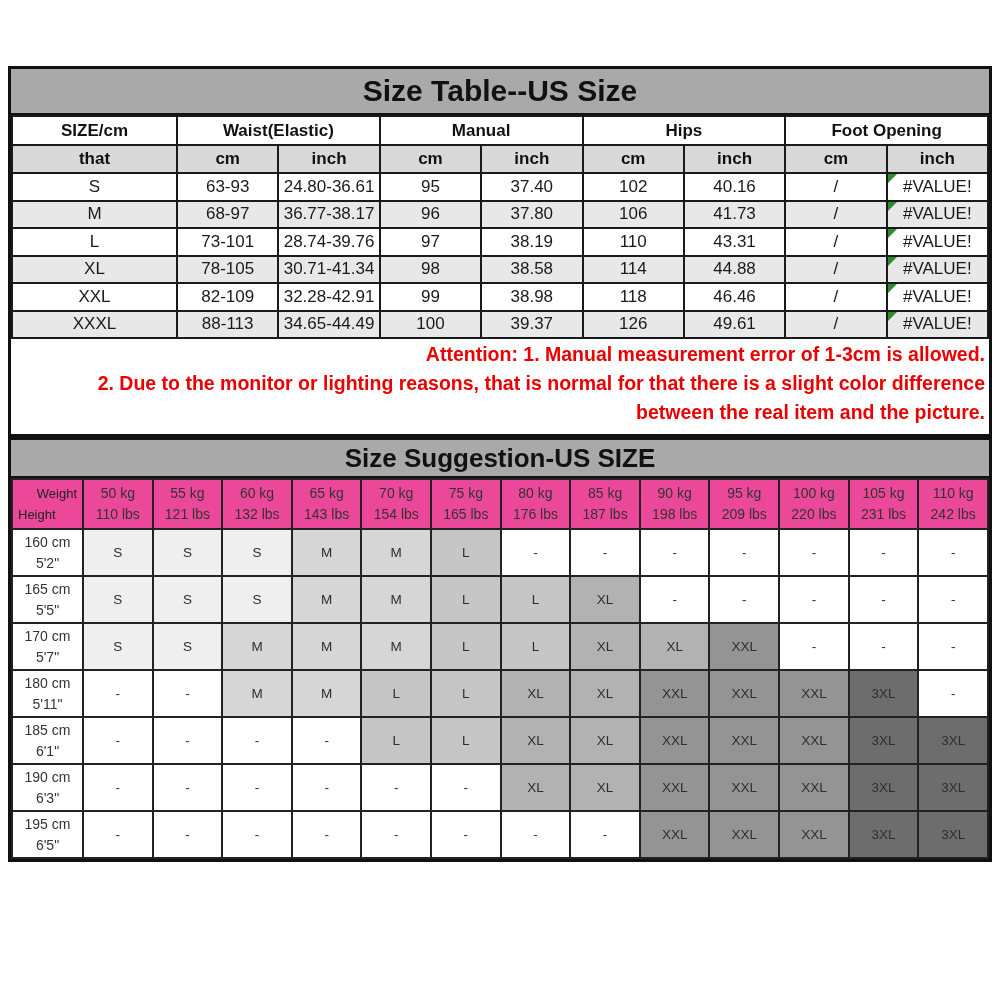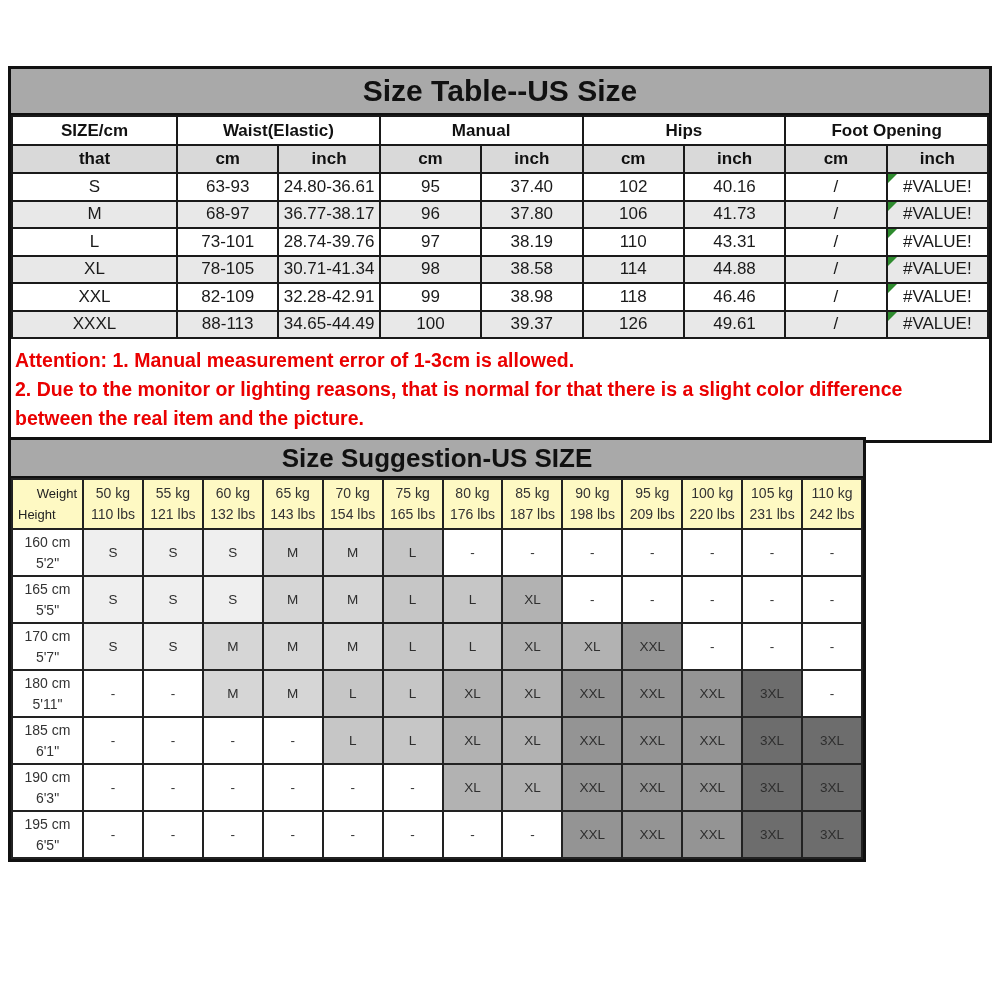--- a/index.html
+++ b/index.html
@@ -20,33 +20,33 @@
   .t1 th,.t1 td{border:2px solid #1a1a1a;text-align:center;padding:0;overflow:hidden;white-space:nowrap;}
   .t1 thead tr.grp th{background:#ffffff;font-size:17px;font-weight:bold;height:27px;color:#111;}
   .t1 thead tr.unit th{background:#d9d9d9;font-size:17px;font-weight:bold;height:26px;color:#111;}
   .t1 tbody td{font-size:17px;height:25.5px;color:#1a1a1a;background:#ffffff;font-weight:400;}
   .t1 tbody tr.alt td{background:#e8e8e8;}
   .t1 col.c0{width:165px;}
   .t1 td.err{position:relative;}
   .err-marker{position:absolute;top:0;left:0;width:0;height:0;
     border-top:9px solid #2e8b2e;border-right:9px solid transparent;}
   .attention{
-    padding:7px 4px 7px;text-align:left;font-weight:bold;
+    padding:1px 4px 7px;text-align:right;font-weight:bold;
     font-size:19.5px;line-height:29px;color:#ea0000;background:#fff;
   }
 
   
-  .b2{position:absolute;left:8px;top:437px;width:858px;border:3px solid #111;box-sizing:border-box;background:#fff;}
+  .b2{position:absolute;left:8px;top:437px;width:984px;border:3px solid #111;box-sizing:border-box;background:#fff;}
   .t2-title{
     height:36px;line-height:36px;text-align:center;background:#a9a9a9;
     font-size:26px;font-weight:bold;color:#111;border-bottom:2px solid #111;
   }
   .t2 th,.t2 td{border:2px solid #222;text-align:center;padding:0;overflow:hidden;}
   .t2 col.h0{width:71px;}
-  .t2 thead th{height:48px;font-size:14px;font-weight:400;color:#333;background:#fef9c3;line-height:1.5;}
+  .t2 thead th{height:48px;font-size:14px;font-weight:400;color:#333;background:#ec4899;line-height:1.5;}
   .t2 tbody th{height:45px;font-size:14px;font-weight:400;color:#333;background:#ffffff;line-height:1.45;}
   .t2 tbody td{font-size:13.5px;color:#2e2e2e;font-weight:400;}
   .corner{
     position:relative;
     background:
       linear-gradient(to bottom right,
         rgba(0,0,0,0) calc(50% - 1.2px),
         #333 calc(50% - 1.2px),
         #333 calc(50% + 1.2px),
         rgba(0,0,0,0) calc(50% + 1.2px)),

